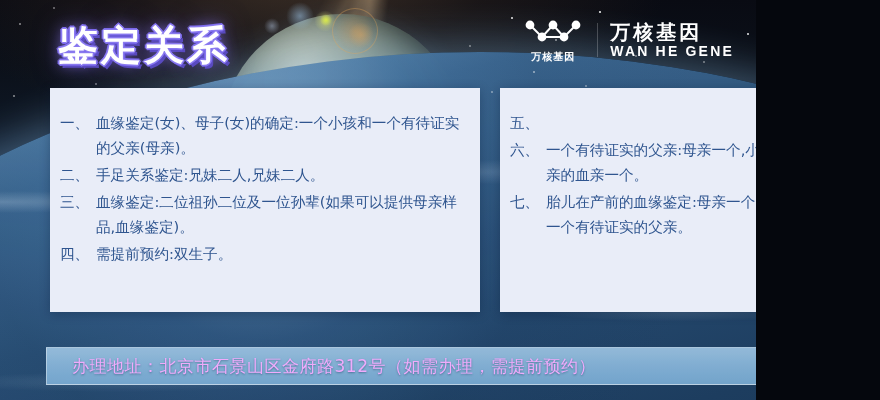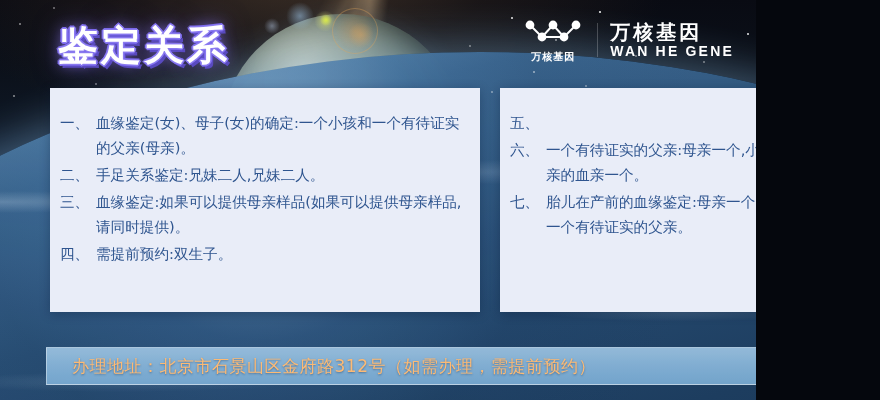--- a/index.html
+++ b/index.html
@@ -150,21 +150,21 @@
     background:linear-gradient(180deg,#9ec4e2 0%,#8bb8dc 45%,#7aacd4 100%);
     border:1px solid rgba(255,255,255,.45);
     box-sizing:border-box;
     -webkit-clip-path:polygon(0 0, calc(100% - 26px) 0, 100% 50%, calc(100% - 26px) 100%, 0 100%);
     clip-path:polygon(0 0, calc(100% - 26px) 0, 100% 50%, calc(100% - 26px) 100%, 0 100%);
     opacity:.92;
   }
   .addr-text{
     position:absolute;left:26px;top:0;height:38px;
     display:flex;align-items:center;
-    color:#fdba74;
+    color:#f0abfc;
     font-size:17px;font-weight:400;letter-spacing:.5px;
     font-family:"DejaVu Sans","Liberation Sans",sans-serif;
     text-shadow:0 1px 2px rgba(20,45,80,.45);
     white-space:nowrap;
   }
 </style>
 </head>
 <body>
 
 <div class="canvas">
@@ -249,21 +249,21 @@
     <div class="item">
       <span class="item-num">一、</span>
       <span class="item-txt">血缘鉴定(女)、母子(女)的确定:一个小孩和一个有待证实的父亲(母亲)。</span>
     </div>
     <div class="item">
       <span class="item-num">二、</span>
       <span class="item-txt">手足关系鉴定:兄妹二人,兄妹二人。</span>
     </div>
     <div class="item">
       <span class="item-num">三、</span>
-      <span class="item-txt">血缘鉴定:如果可以提供母亲样品(如果可以提供母亲样品,请同时提供)。</span>
+      <span class="item-txt">血缘鉴定:二位祖孙二位及一位孙辈(如果可以提供母亲样品,血缘鉴定)。</span>
     </div>
     <div class="item">
       <span class="item-num">四、</span>
       <span class="item-txt">需提前预约:双生子。</span>
     </div>
   </div>
 
   <div class="panel panel-right">
     <div class="item">
       <span class="item-num">五、</span>

